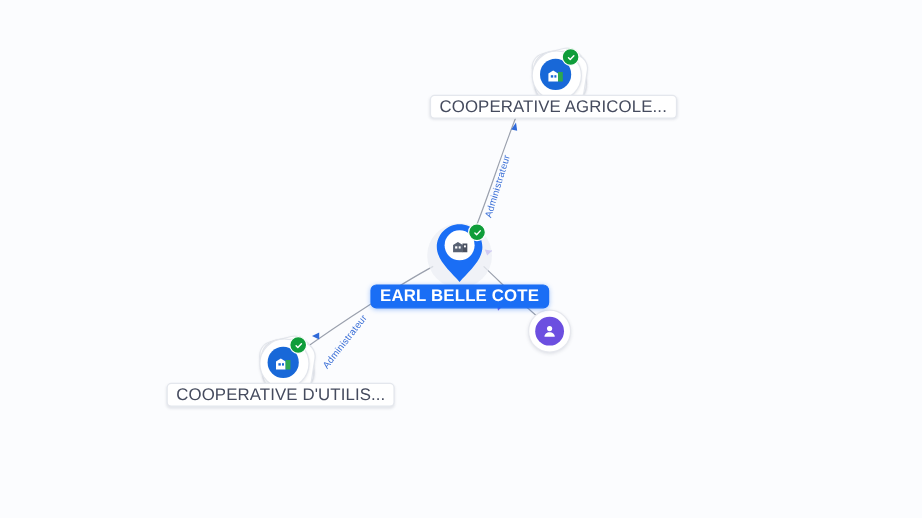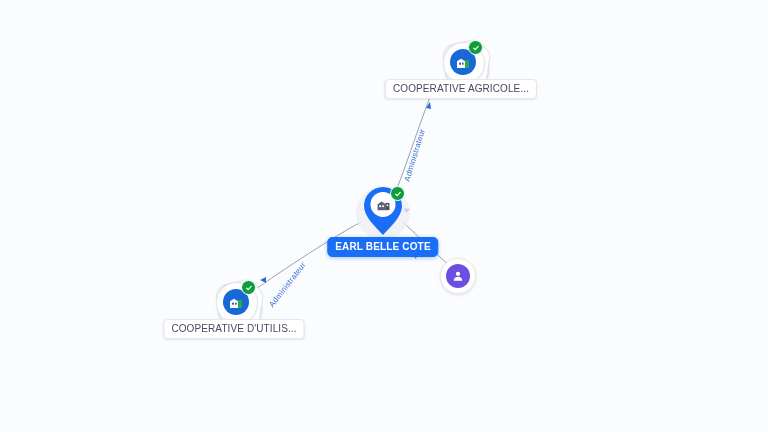--- a/index.html
+++ b/index.html
@@ -151,21 +151,21 @@
   }
 
   
   .label {
     position: absolute;
     transform: translate(-50%, 0);
     background: #ffffff;
     border: 1px solid #e4e7ed;
     border-radius: 4px;
     padding: 3px 7px 4px 7px;
-    font-size: 10px;
+    font-size: 14px;
     line-height: 11px;
     color: #454b5e;
     white-space: nowrap;
     box-shadow: 0 1px 2px rgba(40,50,80,.10);
     letter-spacing: .1px;
   }
   .label.selected {
     background: #1a6ef5;
     border-color: #1a6ef5;
     color: #ffffff;

